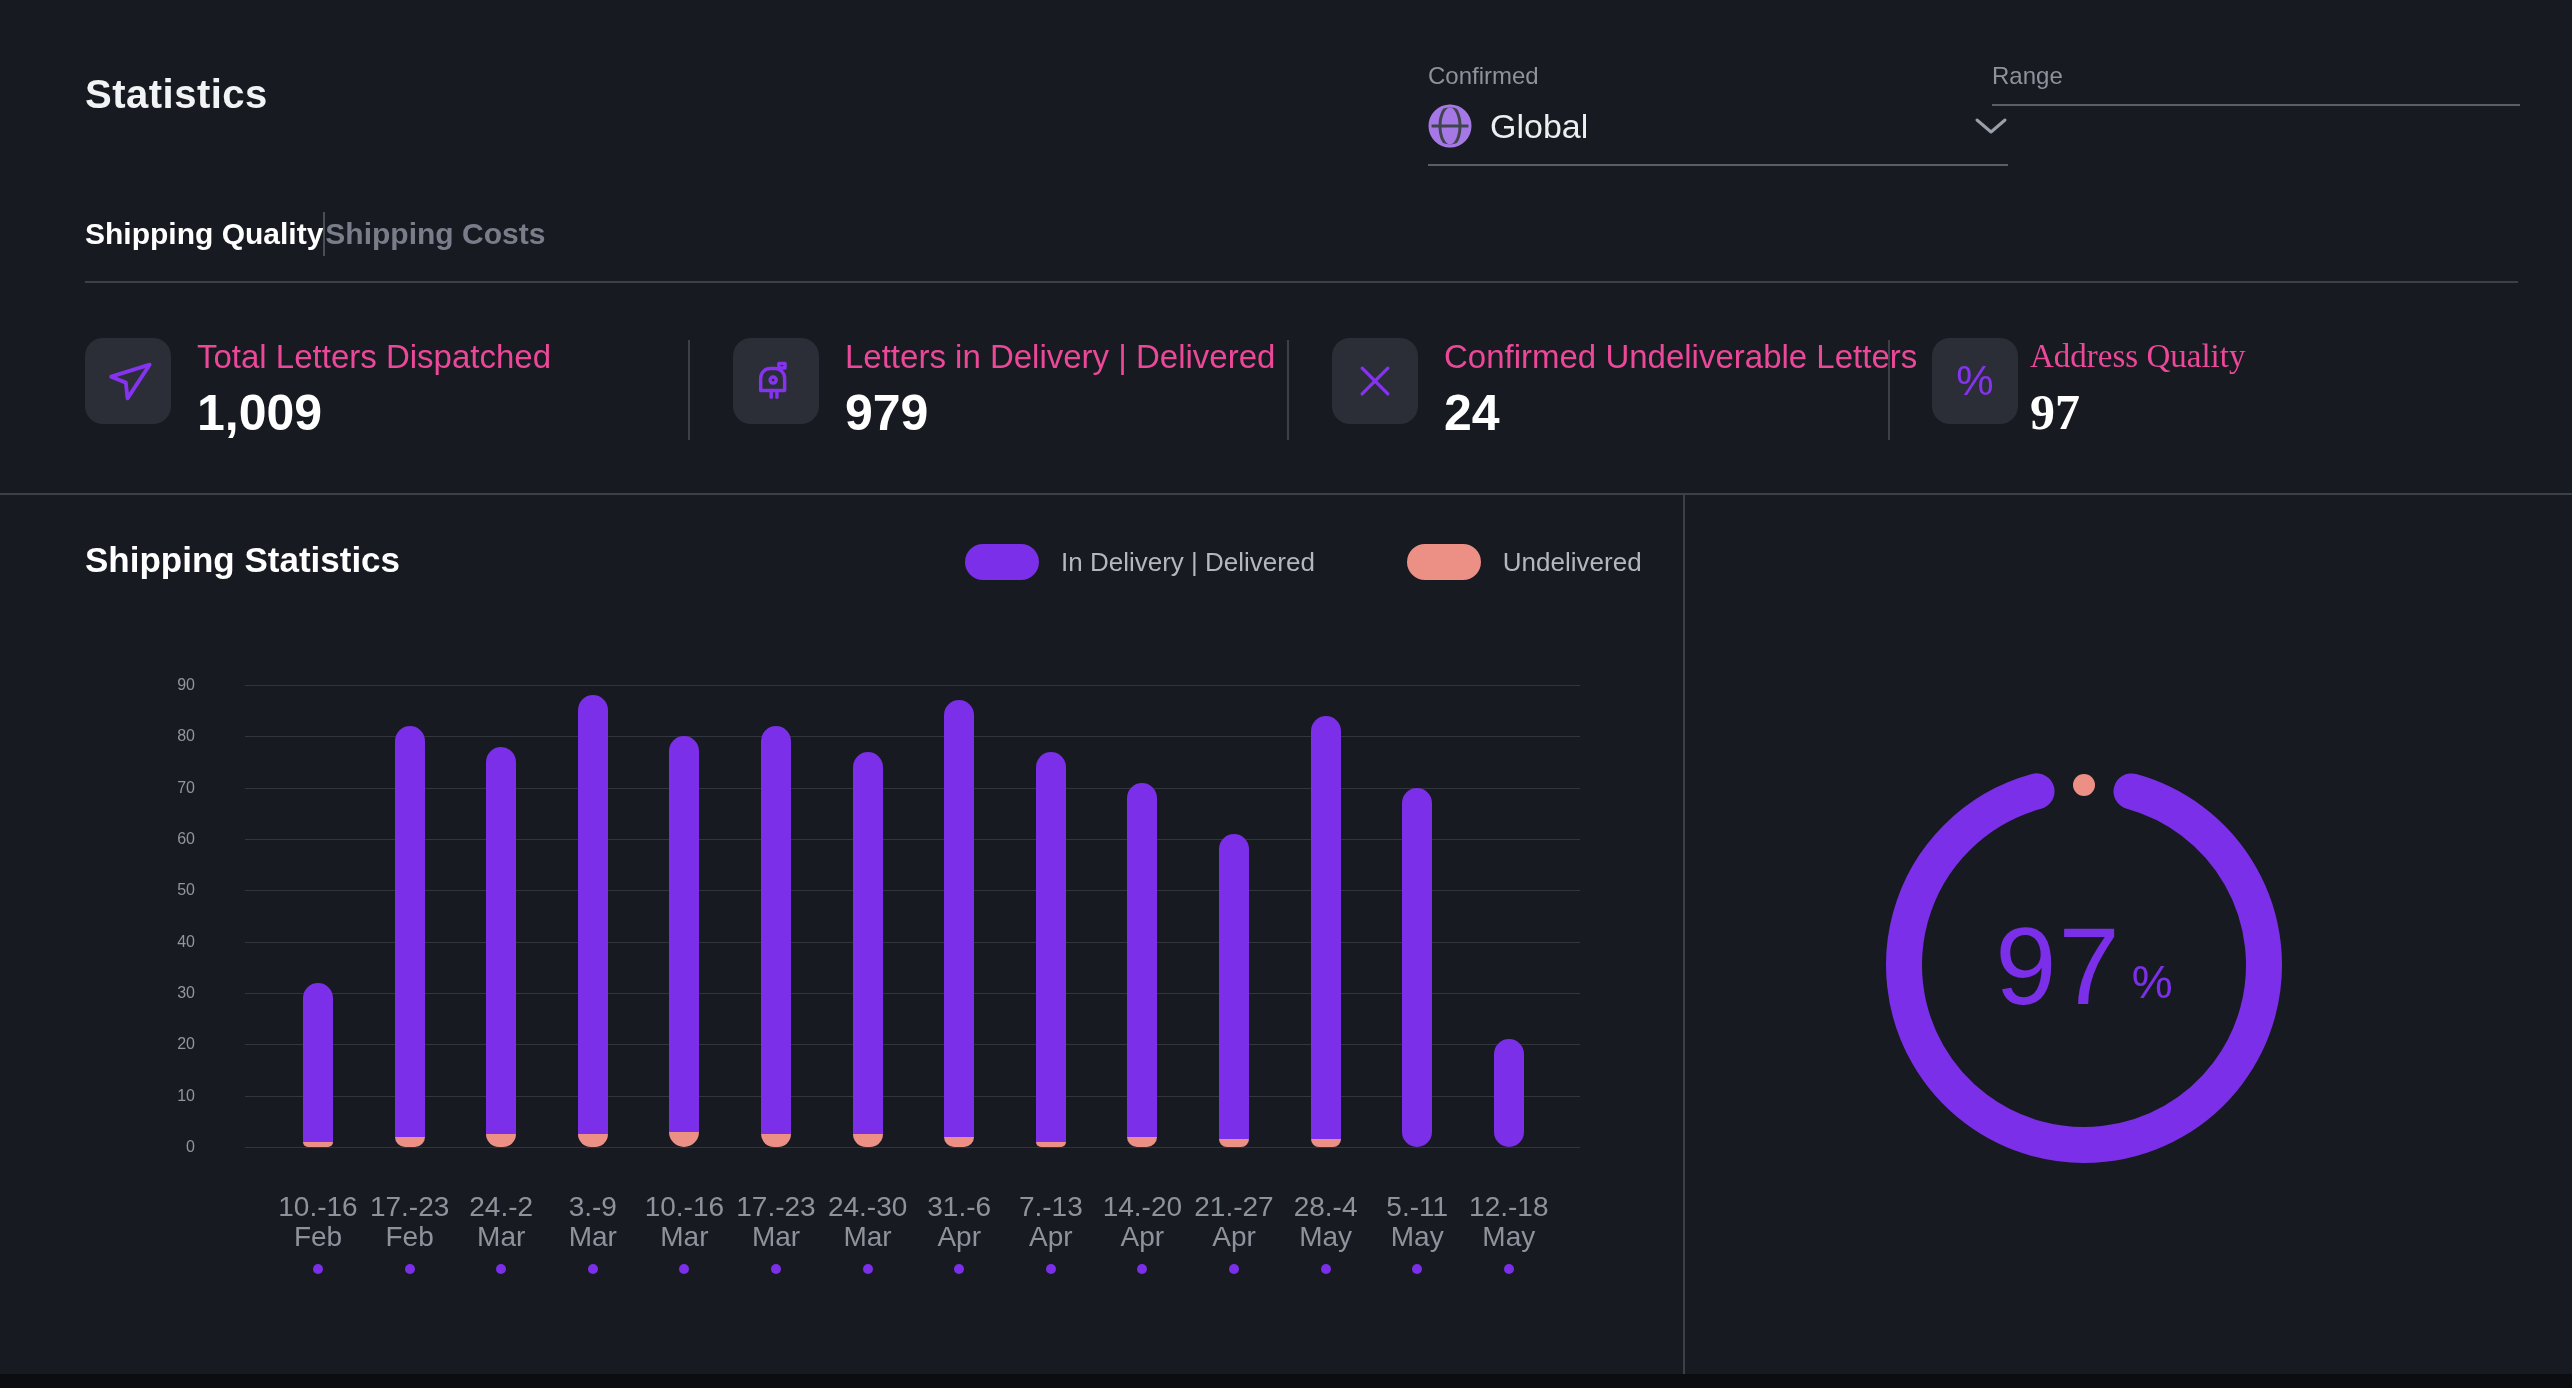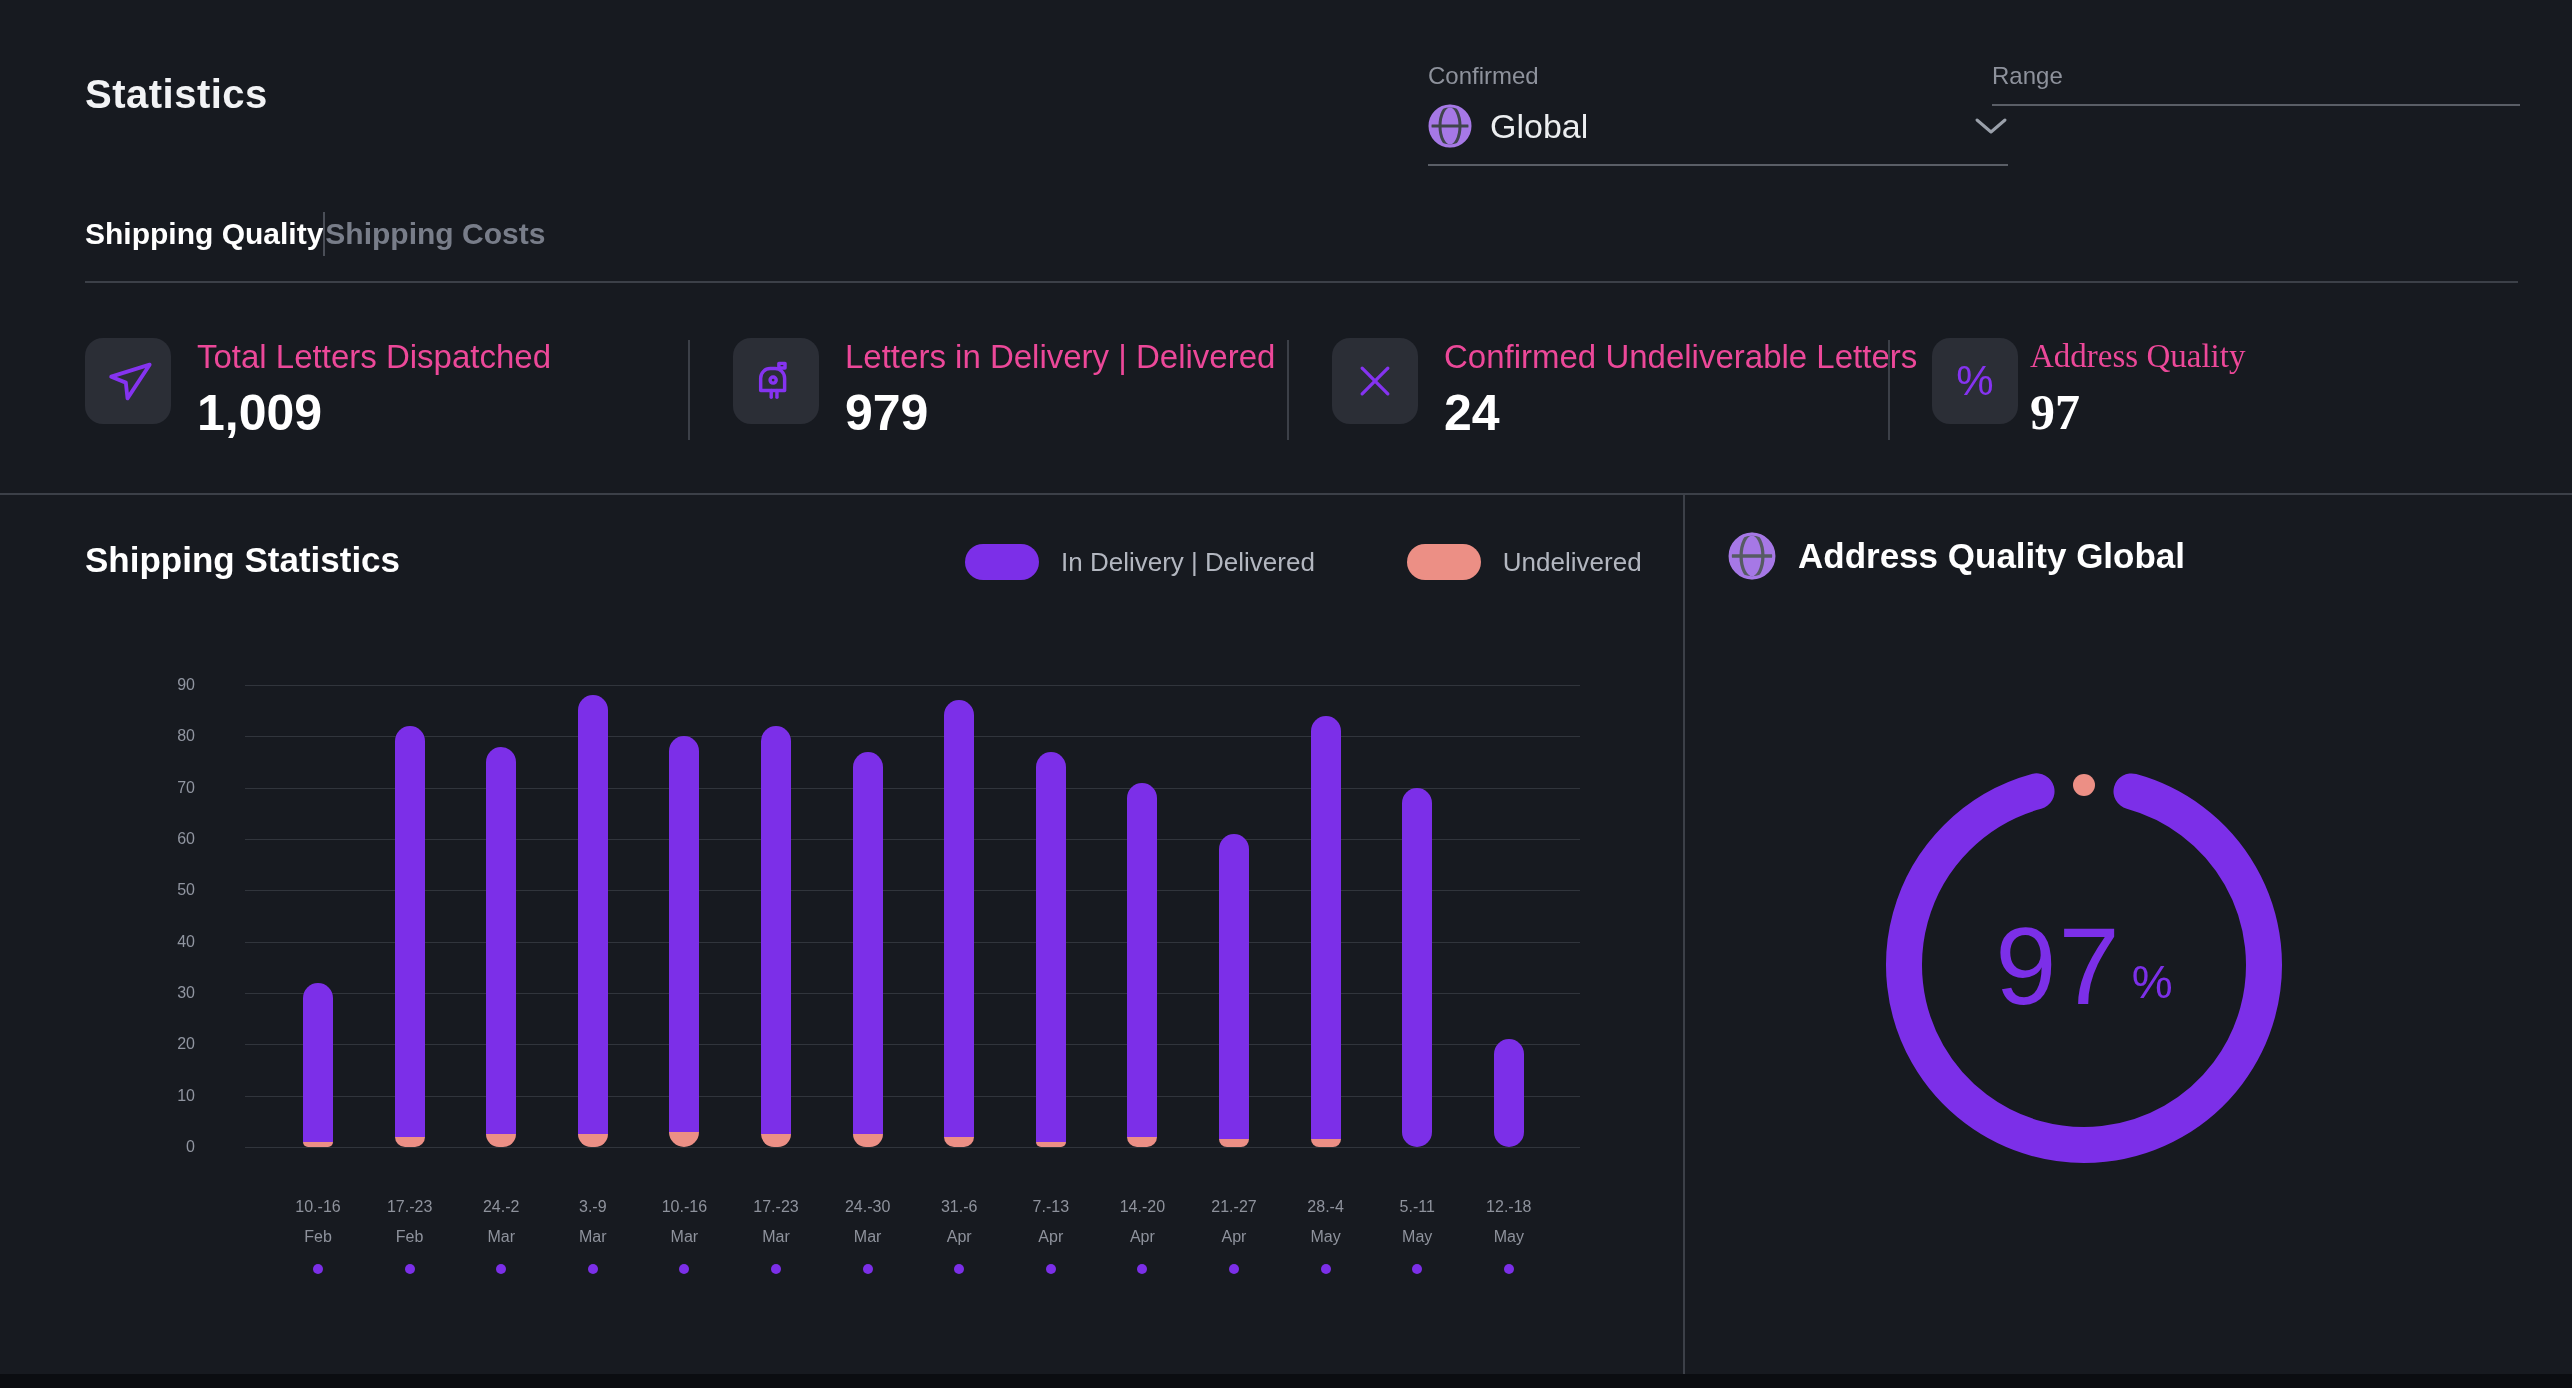--- a/index.html
+++ b/index.html
@@ -31,21 +31,21 @@
   .legend-pill{width:74px;height:36px;border-radius:18px;}
   .legend-text{font-size:26px;color:#b3b7c0;white-space:nowrap;}
   
   .gridline{position:absolute;left:0;width:100%;height:1px;background:#31353c;}
   .ytick{position:absolute;right:0;transform:translateY(-50%);font-size:16px;color:#9095a0;}
   .bar{position:absolute;bottom:0;width:30px;display:flex;flex-direction:column;}
   .bar-main{flex:1;background:#7c2fe8;border-radius:15px 15px 0 0;}
   .bar-main.round-bottom{border-radius:15px;}
   .bar-und{background:#ec8f85;border-radius:0 0 15px 15px;}
   .xlabel{position:absolute;transform:translateX(-50%);text-align:center;
-          font-size:16px;line-height:30px;color:#8e929c;white-space:nowrap;}
+          font-size:28px;line-height:30px;color:#8e929c;white-space:nowrap;}
   .xdot{position:absolute;transform:translateX(-50%);width:10px;height:10px;border-radius:50%;background:#7c2fe8;}
   
   .donut-center{display:flex;align-items:center;justify-content:center;}
   .donut-number{font-size:110px;font-weight:500;color:#7c2fe8;letter-spacing:2px;}
   .donut-suffix{font-size:46px;font-weight:500;color:#7c2fe8;margin-left:10px;margin-top:34px;}
   .bottom-strip{left:0;bottom:0;width:100%;height:14px;background:#0b0d11;}
 </style>
 </head>
 <body>
 
@@ -297,31 +297,20 @@
       <div class="xdot" style="left: 1172.2px; top: 72px;"></div>
       <div class="xlabel" style="left: 1263.8px; top: 0px;">
         <div>12.-18</div>
         <div>May</div>
       </div>
       <div class="xdot" style="left: 1263.8px; top: 72px;"></div>
     </div>
 
   <div class="abs vdivider" style="left:1683px;top:494px;height:880px;"></div>
 
-  <div class="abs" style="left:1728px;top:532px;display:flex;align-items:center;">
-    <span style="display:inline-flex;">
-      <svg width="48" height="48" viewBox="0 0 44 44">
-        <circle cx="22" cy="22" r="20" fill="#a678e6"></circle>
-        <ellipse cx="22" cy="22" rx="10" ry="20" fill="none" stroke="#565b63" stroke-width="3"></ellipse>
-        <line x1="2" y1="22" x2="42" y2="22" stroke="#565b63" stroke-width="3"></line>
-        <circle cx="22" cy="22" r="20" fill="none" stroke="#a678e6" stroke-width="3"></circle>
-      </svg>
-    </span>
-    <span class="section-title" style="margin-left:22px;">Address Quality Global</span>
-  </div>
 
   <div class="abs" style="left:1864px;top:745px;width:440px;height:440px;">
     <svg width="440" height="440" viewBox="0 0 440 440">
       <circle id="donut-arc" cx="220" cy="220" r="180" fill="none" stroke="#7c2fe8" stroke-width="36" stroke-linecap="round" pathLength="100" transform="rotate(-74.7 220 220)" stroke-dasharray="91.5 8.5"></circle>
       <circle cx="220" cy="40" r="11" fill="#ec8f85"></circle>
     </svg>
     <div class="abs donut-center" style="left:0;top:0;width:440px;height:440px;">
       <span class="donut-number">97</span>
       <span class="donut-suffix">%</span>
     </div>

